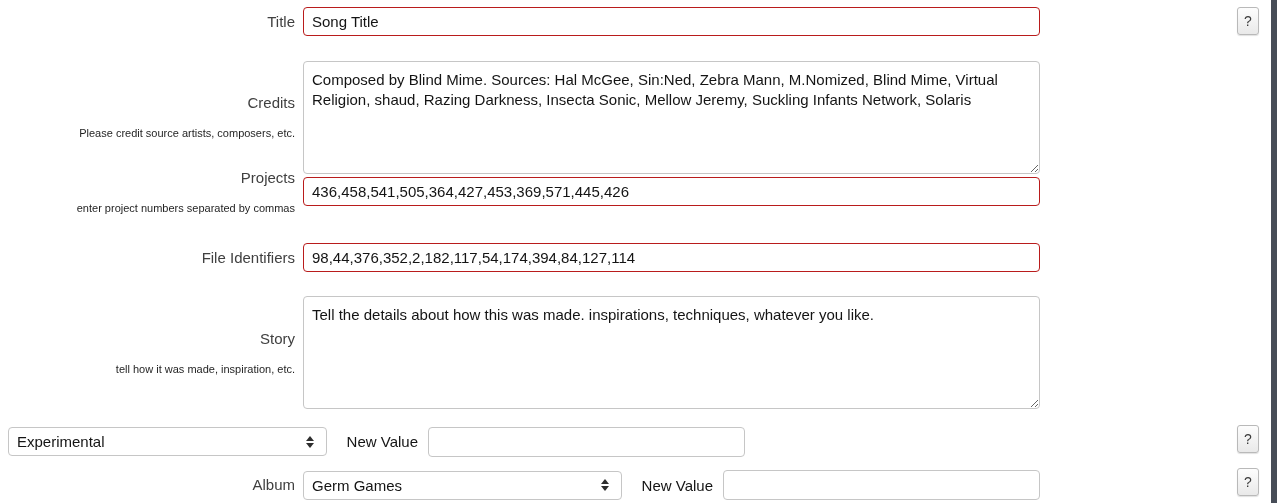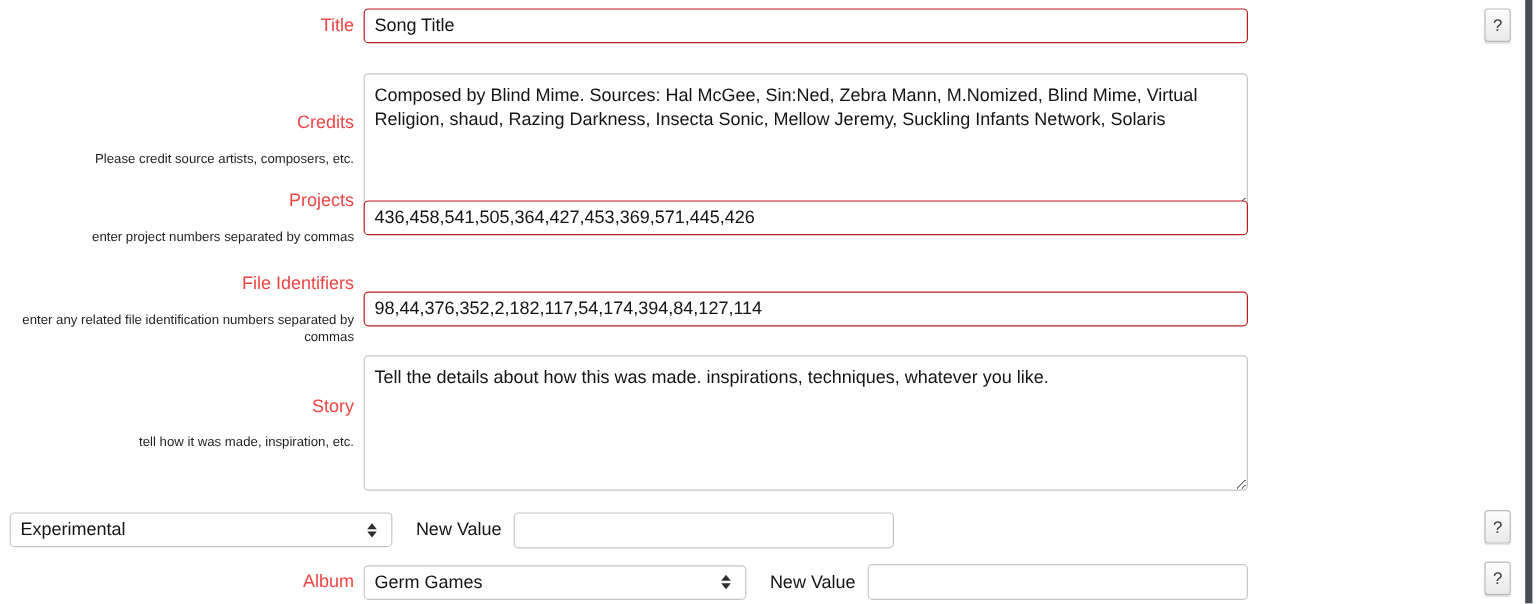--- a/index.html
+++ b/index.html
@@ -23,21 +23,21 @@
     width: 295px;
     flex: none;
     display: flex;
     flex-direction: column;
     align-items: flex-end;
     justify-content: center;
     text-align: right;
   }
   .field-label {
     font-size: 15px;
-    color: #ef4444;
+    color: #404040;
     line-height: 18px;
     white-space: nowrap;
   }
   .field-helper {
     font-size: 11px;
     color: #1f1f1f;
     line-height: 14px;
     margin-top: 14px;
     max-width: 282px;
     text-align: right;
@@ -159,21 +159,21 @@
     position: absolute;
     top: 0;
     left: 1271px;
     width: 6px;
     height: 503px;
   }
 
   
   #row-title    { top: 7px;   height: 29px; }
   #row-credits  { top: 45px;  height: 144px; }
-  #row-projects { top: 172px; height: 19px; }
+  #row-projects { top: 182px; height: 19px; }
   #row-fileids  { top: 243px; height: 29px; }
   #row-story    { top: 296px; height: 113px; }
   #row-genre    { top: 427px; height: 29px; }
   #row-album    { top: 470px; height: 30px; }
 
   #help-top   { top: 7px; }
   #help-genre { top: 425px; }
   #help-album { top: 468px; }
 </style>
 </head>
@@ -200,21 +200,20 @@
     <div class="labelcol">
       <div class="field-label">Projects</div>
       <div class="field-helper">enter project numbers separated by commas</div>
     </div>
     <input class="txt-input" type="text" value="436,458,541,505,364,427,453,369,571,445,426" style="">
   </div>
 
   <div class="row" id="row-fileids">
     <div class="labelcol">
       <div class="field-label">File Identifiers</div>
-      <div class="field-helper">enter any related file identification numbers separated by commas</div>
     </div>
     <input class="txt-input" type="text" value="98,44,376,352,2,182,117,54,174,394,84,127,114" style="">
   </div>
 
   <div class="row" id="row-story">
     <div class="labelcol">
       <div class="field-label">Story</div>
       <div class="field-helper">tell how it was made, inspiration, etc.</div>
     </div>
     <textarea class="txt-area" style="">Tell the details about how this was made. inspirations, techniques, whatever you like.</textarea>

